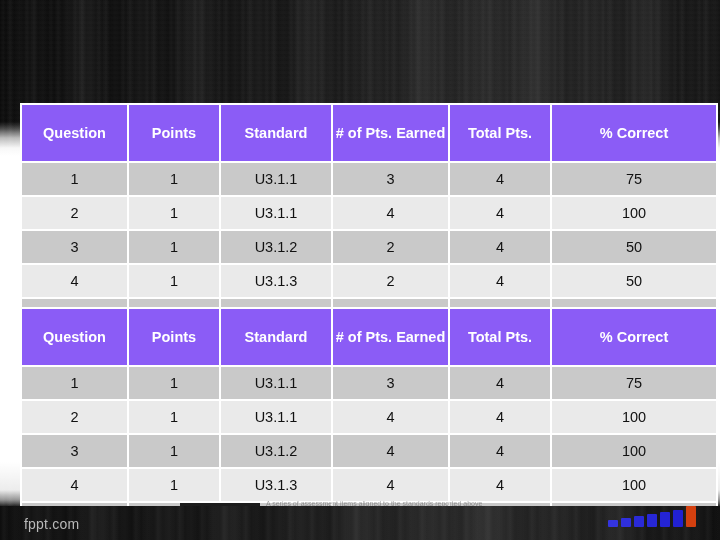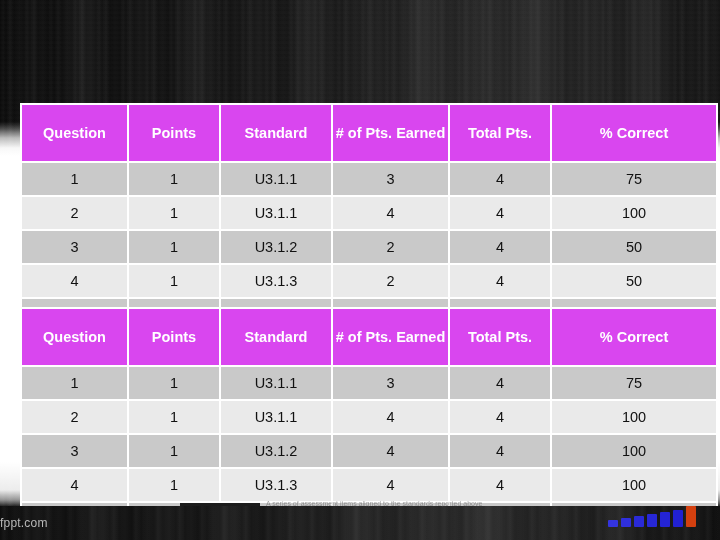--- a/index.html
+++ b/index.html
@@ -94,21 +94,21 @@
     border-collapse: separate;
     border-spacing: 2px;
     table-layout: fixed;
     background: #ffffff;
     font-family: "Liberation Sans", sans-serif;
   }
   #table-pre  { left: 20px; top: 103px; width: 684px; }
   #table-post { left: 20px; top: 307px; width: 684px; }
 
   .gtable th {
-    background: #d946ef;
+    background: #8b5cf6;
     color: #ffffff;
     font-size: 14.5px;
     font-weight: bold;
     text-align: center;
     padding: 6px 2px;
     height: 44px;
     vertical-align: middle;
     line-height: 17px;
   }
   .gtable td {
@@ -149,25 +149,25 @@
       repeating-linear-gradient(90deg,
         rgba(255,255,255,0.000) 0px,
         rgba(255,255,255,0.030) 37px,
         rgba(255,255,255,0.000) 70px,
         rgba(255,255,255,0.060) 96px,
         rgba(255,255,255,0.000) 130px),
       linear-gradient(90deg, #0d0d0d 0%, #151515 35%, #262626 65%, #1a1a1a 85%, #0e0e0e 100%);
   }
   #fppt {
     position: absolute;
-    left: 0;
+    left: 24px;
     top: 516px;
     z-index: 9;
     color: #b9b9b9;
-    font-size: 12px;
+    font-size: 14px;
     letter-spacing: 0.2px;
     font-family: "Liberation Sans", sans-serif;
   }
 
   
   #artifact-rule {
     position: absolute;
     left: 180px;
     top: 503px;
     width: 80px;

